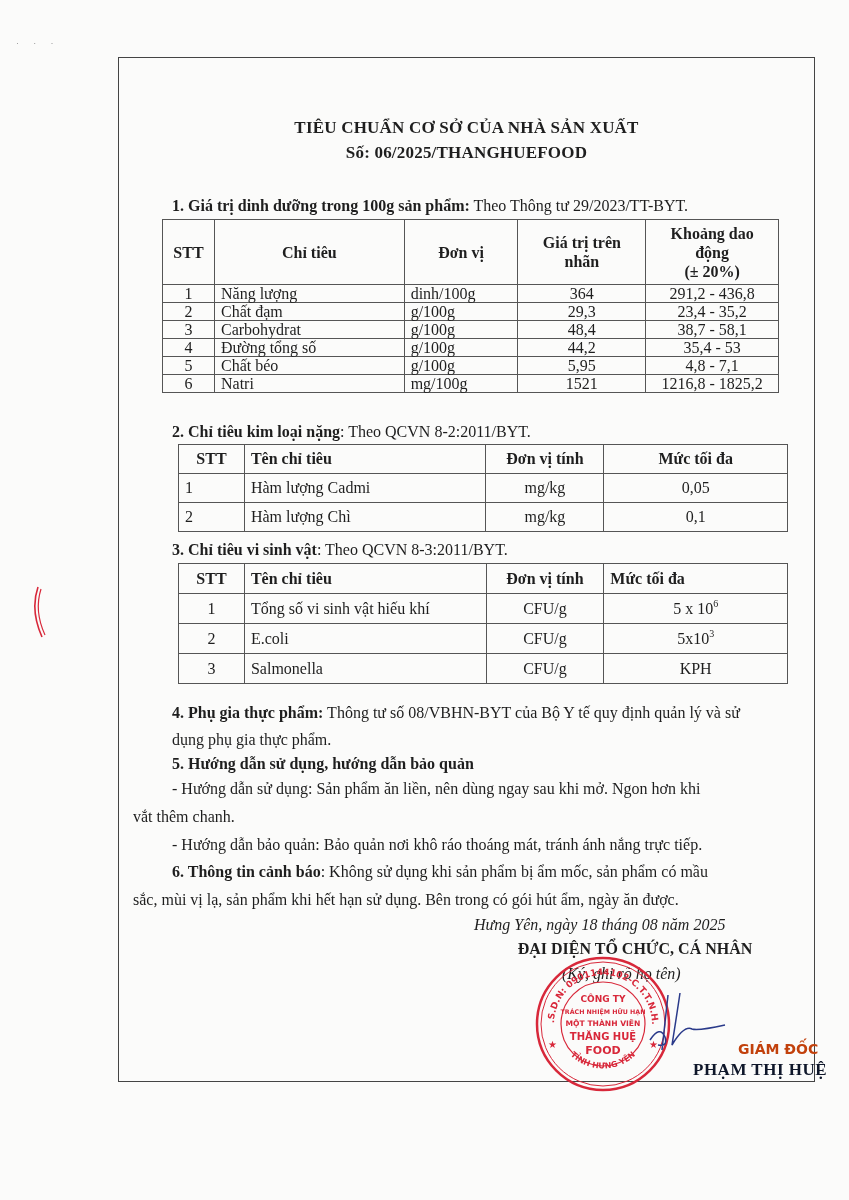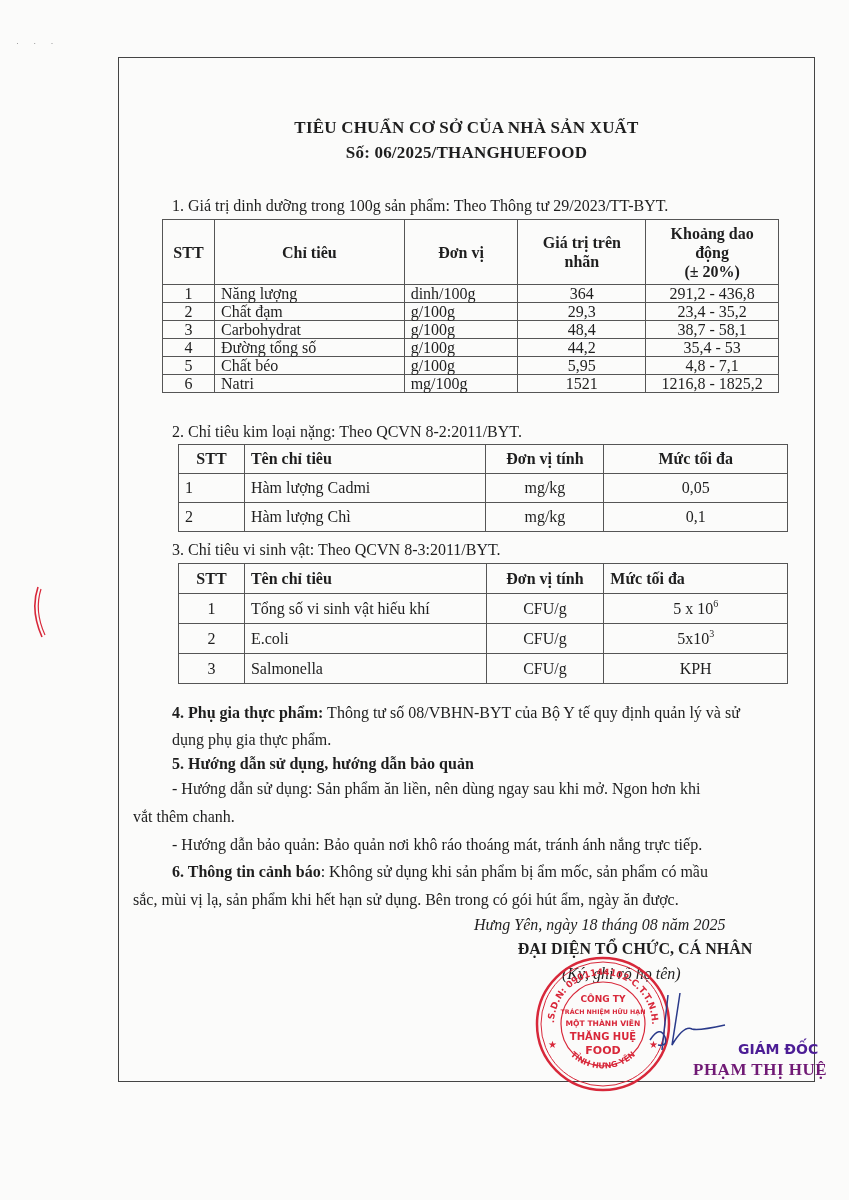--- a/index.html
+++ b/index.html
@@ -17,21 +17,21 @@
   }
   .title {
     position: absolute; left: 118px; width: 697px; text-align: center;
     font-weight: bold; font-size: 17px; letter-spacing: 0.2px;
   }
   .t1 { top: 118px; }
   .t2 { top: 143px; }
   .sec {
     position: absolute; font-size: 16px; white-space: nowrap;
   }
-  .sec b { font-weight: normal; }
+  .sec b { font-weight: bold; }
   table { position: absolute; border-collapse: collapse; font-size: 16px; }
   td, th { border: 1px solid #555; padding: 0 6px; font-weight: normal; }
   th { font-weight: bold; }
   
   #tbl1 { left: 162px; top: 219px; width: 617px; }
   #tbl1 th { height: 64px; line-height: 19px; text-align: center; }
   #tbl1 td { height: 17px; line-height: 17px; }
   #tbl1 td.c { text-align: center; }
   #tbl1 td.l { text-align: left; }
   
@@ -44,22 +44,22 @@
   #tbl3 th, #tbl3 td { height: 29px; line-height: 20px; }
   #tbl3 td.c, #tbl3 th.c { text-align: center; }
   #tbl3 th.l, #tbl3 td.l { text-align: left; }
   sup { font-size: 10px; vertical-align: 7px; line-height: 0; }
   .para { position: absolute; font-size: 16px; line-height: 20px; white-space: nowrap; }
   .ital { font-style: italic; margin-left: 12px; }
   .sig-title { position: absolute; left: 440px; width: 390px; text-align: center; font-weight: bold; font-size: 16px; }
   .stamp {
     position: absolute; left: 534px; top: 955px; width: 138px; height: 138px;
   }
-  .role { position: absolute; left: 738px; top: 1041px; color: #4c1d95; font-family: "DejaVu Sans", sans-serif; font-weight: bold; font-size: 14px; }
-  .name { position: absolute; left: 693px; top: 1060px; color: #701a75; font-weight: bold; font-size: 17px; letter-spacing: 0.5px; }
+  .role { position: absolute; left: 738px; top: 1041px; color: #c2410c; font-family: "DejaVu Sans", sans-serif; font-weight: bold; font-size: 14px; }
+  .name { position: absolute; left: 693px; top: 1060px; color: #0f172a; font-weight: bold; font-size: 17px; letter-spacing: 0.5px; }
   .red-mark { position: absolute; left: 30px; top: 585px; }
 </style>
 </head>
 <body>
 
 <div class="scan-dots">· · ·</div>
 <div class="frame"></div>
 
 <div class="red-mark">
   <svg width="20" height="55" viewBox="0 0 20 55">

